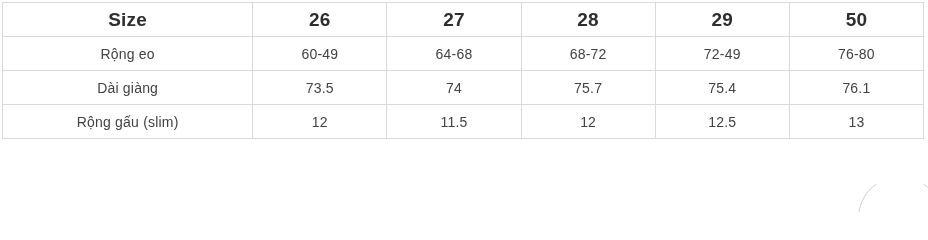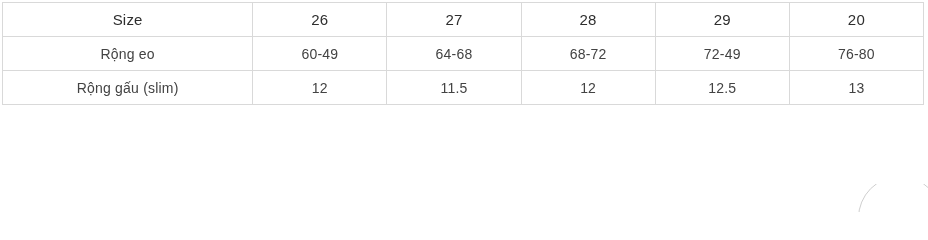--- a/index.html
+++ b/index.html
@@ -32,23 +32,23 @@
     height: 34px;
     text-align: center;
     vertical-align: middle;
     font-size: 14px;
     color: #434343;
     letter-spacing: 0.2px;
     padding: 0 4px;
     box-sizing: border-box;
   }
   table.size-table tr.header-row td {
-    font-weight: normal;
+    font-weight: bold;
     color: #2e2e2e;
-    font-size: 15px;
+    font-size: 19px;
   }
   table.size-table td.label-cell {
     width: 250px;
   }
   table.size-table td.data-cell {
     width: 134px;
   }
   
   .corner-arc {
     position: absolute;
@@ -77,33 +77,41 @@
 <div id="size-table-wrap">
 
   <table class="size-table">
     <tbody>
       <tr class="header-row">
         <td class="label-cell">Size</td>
         <td class="data-cell">26</td>
         <td class="data-cell">27</td>
         <td class="data-cell">28</td>
         <td class="data-cell">29</td>
-        <td class="data-cell">20</td>
+        <td class="data-cell">50</td>
       </tr>
 
       <tr>
         <td class="label-cell">Rộng eo</td>
         <td class="data-cell">60-49</td>
         <td class="data-cell">64-68</td>
         <td class="data-cell">68-72</td>
         <td class="data-cell">72-49</td>
         <td class="data-cell">76-80</td>
       </tr>
 
 
+      <tr>
+        <td class="label-cell">Dài giàng</td>
+        <td class="data-cell">73.5</td>
+        <td class="data-cell">74</td>
+        <td class="data-cell">75.7</td>
+        <td class="data-cell">75.4</td>
+        <td class="data-cell">76.1</td>
+      </tr>
 
       <tr>
         <td class="label-cell">Rộng gấu (slim)</td>
         <td class="data-cell">12</td>
         <td class="data-cell">11.5</td>
         <td class="data-cell">12</td>
         <td class="data-cell">12.5</td>
         <td class="data-cell">13</td>
       </tr>
 

